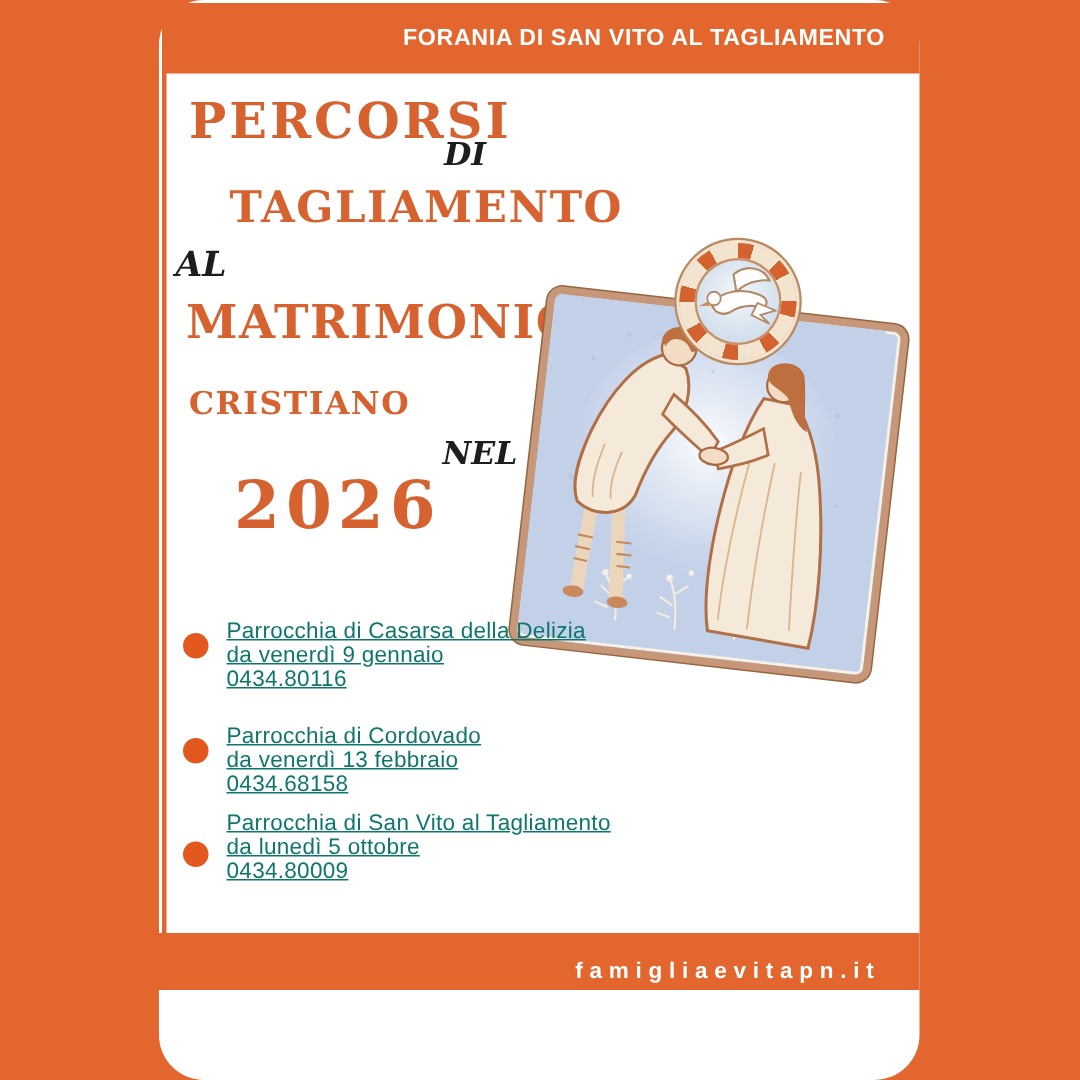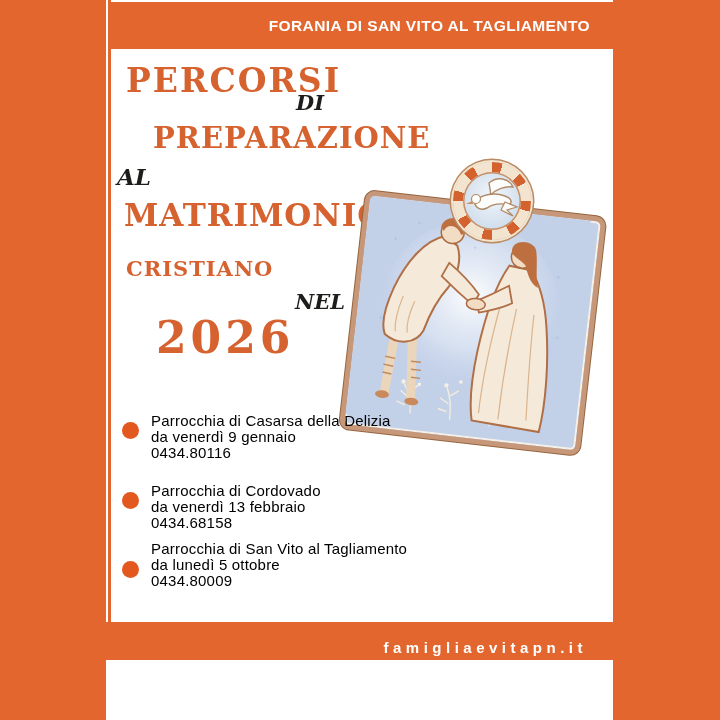--- a/index.html
+++ b/index.html
@@ -1,18 +1,18 @@
 <!DOCTYPE html>
 <html><head>
 <meta charset="utf-8">
 <style>
   html,body{margin:0;padding:0;}
   .stage{position:relative;width:720px;height:720px;background:#e2662e;overflow:hidden;
          font-family:"Liberation Sans",sans-serif;}
-  .card{position:absolute;left:106px;top:0;width:507px;height:720px;background:#ffffff;}
+  .card{position:absolute;left:106px;top:0;width:507px;height:720px;background:#ffffff;border-radius:30px;}
   .hairline{position:absolute;left:2px;top:0;width:3px;height:622px;background:#e2662e;}
   .top-banner{position:absolute;left:2px;right:0;top:2px;height:47px;background:#e2662e;
               color:#ffffff;font-weight:bold;font-size:15.5px;letter-spacing:.4px;
               line-height:47px;text-align:right;padding-right:23px;box-sizing:border-box;}
   .footer-banner{position:absolute;left:0;right:0;top:622px;height:38px;background:#e2662e;
               color:#ffffff;font-size:15px;letter-spacing:4.5px;line-height:52px;
               text-align:right;padding-right:26px;box-sizing:border-box;font-weight:bold;}
   
   .title-word{position:absolute;white-space:nowrap;line-height:1;}
   .w-orange{font-family:"DejaVu Serif",serif;font-weight:700;color:#d6622f;}
@@ -34,38 +34,38 @@
         background:repeating-conic-gradient(#d4622e 0deg 16deg,#f2e4cf 16deg 45deg);
         box-shadow:0 0 0 2px #f2e4cf,0 0 0 3.5px #b98a62;}
   .medallion-inner{position:absolute;inset:10px;border-radius:50%;
         background:radial-gradient(circle at 50% 42%,#f2f6fb 0%,#dde7f2 45%,#c3d4e6 100%);
         box-shadow:inset 0 0 0 1.5px #c98f63;}
   .medallion-inner svg{position:absolute;inset:0;width:100%;height:100%;}
   
   .session{position:absolute;left:16px;display:flex;gap:12px;}
   .s1{top:413px;} .s2{top:483px;} .s3{top:541px;align-items:center;}
   .bullet{width:17px;height:17px;border-radius:50%;background:#e2581f;margin-top:9px;flex:0 0 auto;}
-  .session-lines{font-size:15px;line-height:15.8px;color:#000000;letter-spacing:.2px;}
+  .session-lines{font-size:15px;line-height:15.8px;color:#0f766e;letter-spacing:.2px;text-decoration:underline;}
 </style>
 </head>
 <body>
 
 <div class="stage">
   <div class="card">
 
     <div class="top-banner">
       <span>FORANIA DI SAN VITO AL TAGLIAMENTO</span>
     </div>
 
     <div class="hairline"></div>
 
     <div>
       <span class="title-word w-orange t-percorsi">PERCORSI</span>
       <span class="title-word w-black t-di">DI</span>
-      <span class="title-word w-orange t-preparazione">PREPARAZIONE</span>
+      <span class="title-word w-orange t-preparazione">TAGLIAMENTO</span>
       <span class="title-word w-black t-al">AL</span>
       <span class="title-word w-orange t-matrimonio">MATRIMONIO</span>
       <span class="title-word w-orange t-cristiano">CRISTIANO</span>
       <span class="title-word w-black t-nel">NEL</span>
       <span class="title-word w-orange t-year">2026</span>
     </div>
 
     <div class="illo">
       <svg viewBox="0 0 222 220" width="222" height="220">
         <defs>

